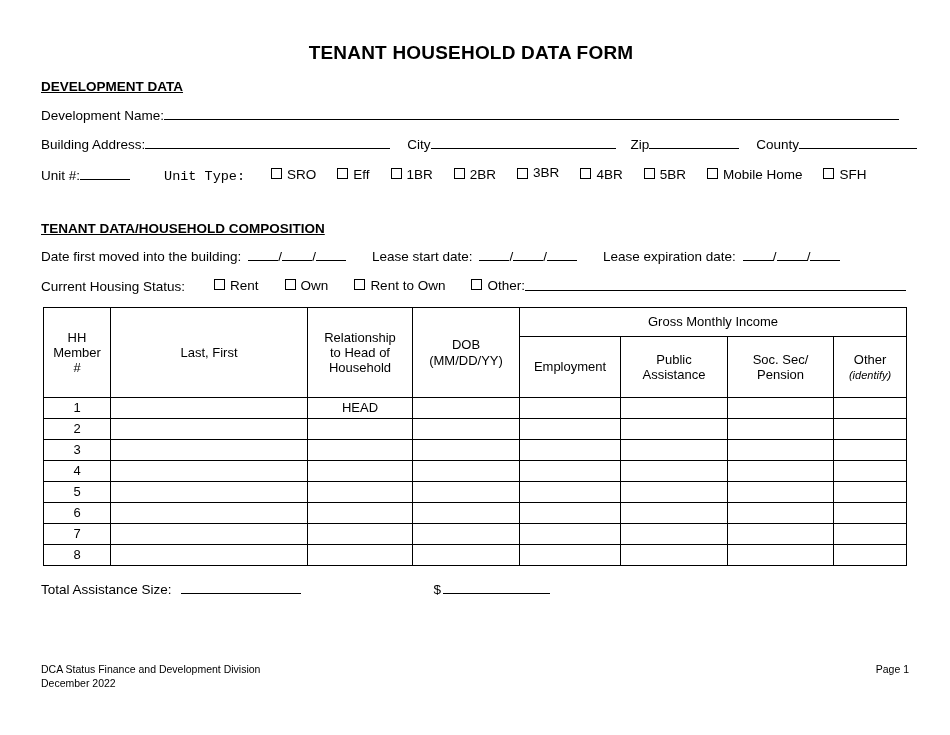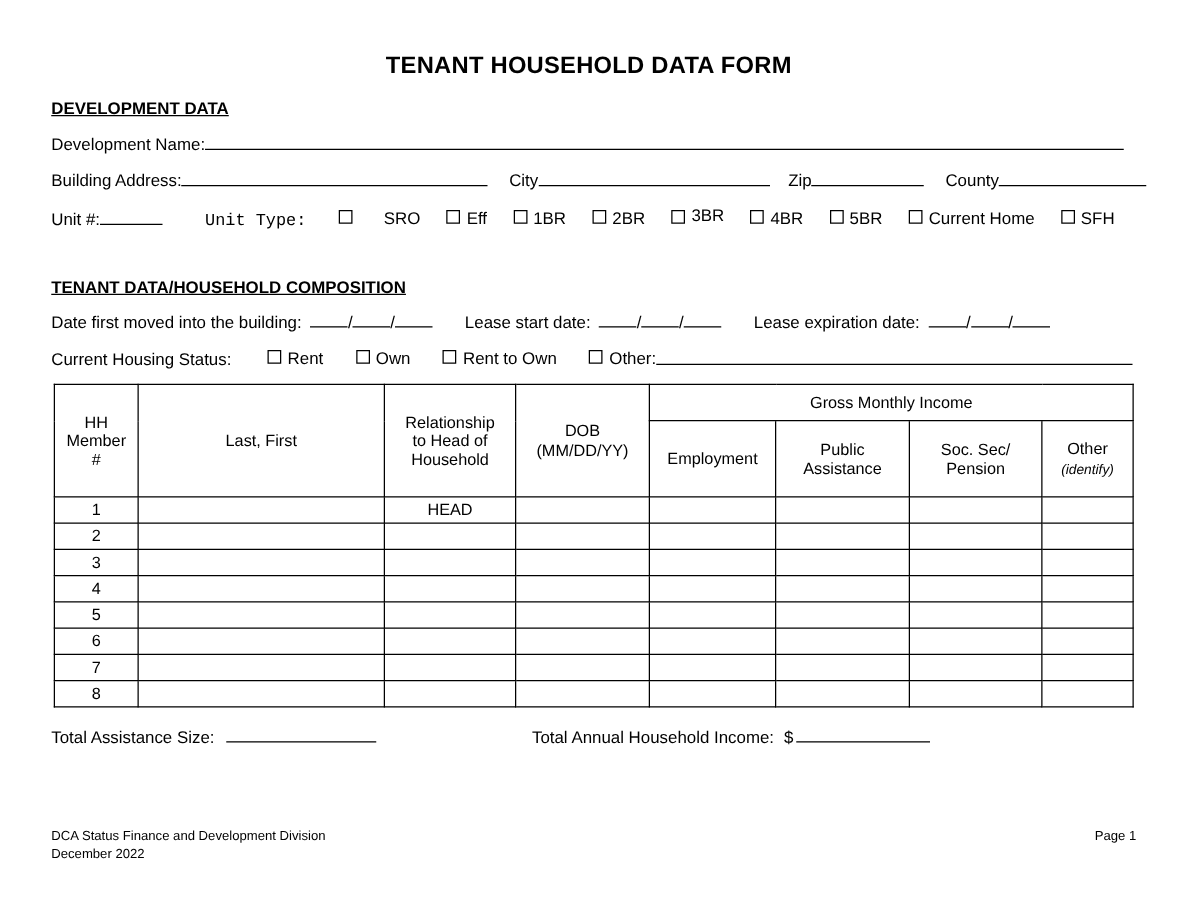--- a/index.html
+++ b/index.html
@@ -171,21 +171,21 @@
     <span class="rule" style="width:90px;"></span>
     <span class="lbl" style="padding-left:17px;">County</span>
     <span class="rule" style="width:118px;"></span>
   </div>
 
   <div class="form-line">
     <span class="lbl">Unit #:</span>
     <span class="rule" style="width:50px;"></span>
     <span class="lbl" style="padding-left:34px;font-family:Liberation Mono, monospace;">Unit Type:</span>
 
-    <span class="cb-item" style="padding-left:26px;gap:20px;">
+    <span class="cb-item" style="padding-left:26px;">
       <span class="cbox"></span>
       <span>SRO</span>
     </span>
     <span class="cb-item" style="padding-left:21px;">
       <span class="cbox"></span>
       <span>Eff</span>
     </span>
     <span class="cb-item" style="padding-left:21px;">
       <span class="cbox"></span>
       <span>1BR</span>
@@ -201,21 +201,21 @@
     <span class="cb-item" style="padding-left:21px;">
       <span class="cbox"></span>
       <span>4BR</span>
     </span>
     <span class="cb-item" style="padding-left:21px;">
       <span class="cbox"></span>
       <span>5BR</span>
     </span>
     <span class="cb-item" style="padding-left:21px;">
       <span class="cbox"></span>
-      <span>Current Home</span>
+      <span>Mobile Home</span>
     </span>
     <span class="cb-item" style="padding-left:21px;">
       <span class="cbox"></span>
       <span>SFH</span>
     </span>
   </div>
 
   <div class="section-heading-wrap" style="margin-top:22px;">
     <div class="section-heading">TENANT DATA/HOUSEHOLD COMPOSITION</div>
   </div>
@@ -399,21 +399,20 @@
           <td class="body-cell"></td>
         </tr>
       </tbody>
     </table>
   </div>
 
   <div class="totals">
     <span class="lbl">Total Assistance Size:</span>
     <span class="rule" style="width:120px; margin-left:9px;"></span>
     <span class="spacer" style="width:125px;"></span>
-    <span class="lbl">Total Annual Household Income:</span>
     <span class="lbl" style="padding-left:8px;">$</span>
     <span class="rule" style="width:107px; margin-left:2px;"></span>
   </div>
 
   <div class="footer">
     <div class="footer-left">
       <div>DCA Status Finance and Development Division</div>
       <div>December 2022</div>
     </div>
     <div class="footer-right">Page 1</div>

